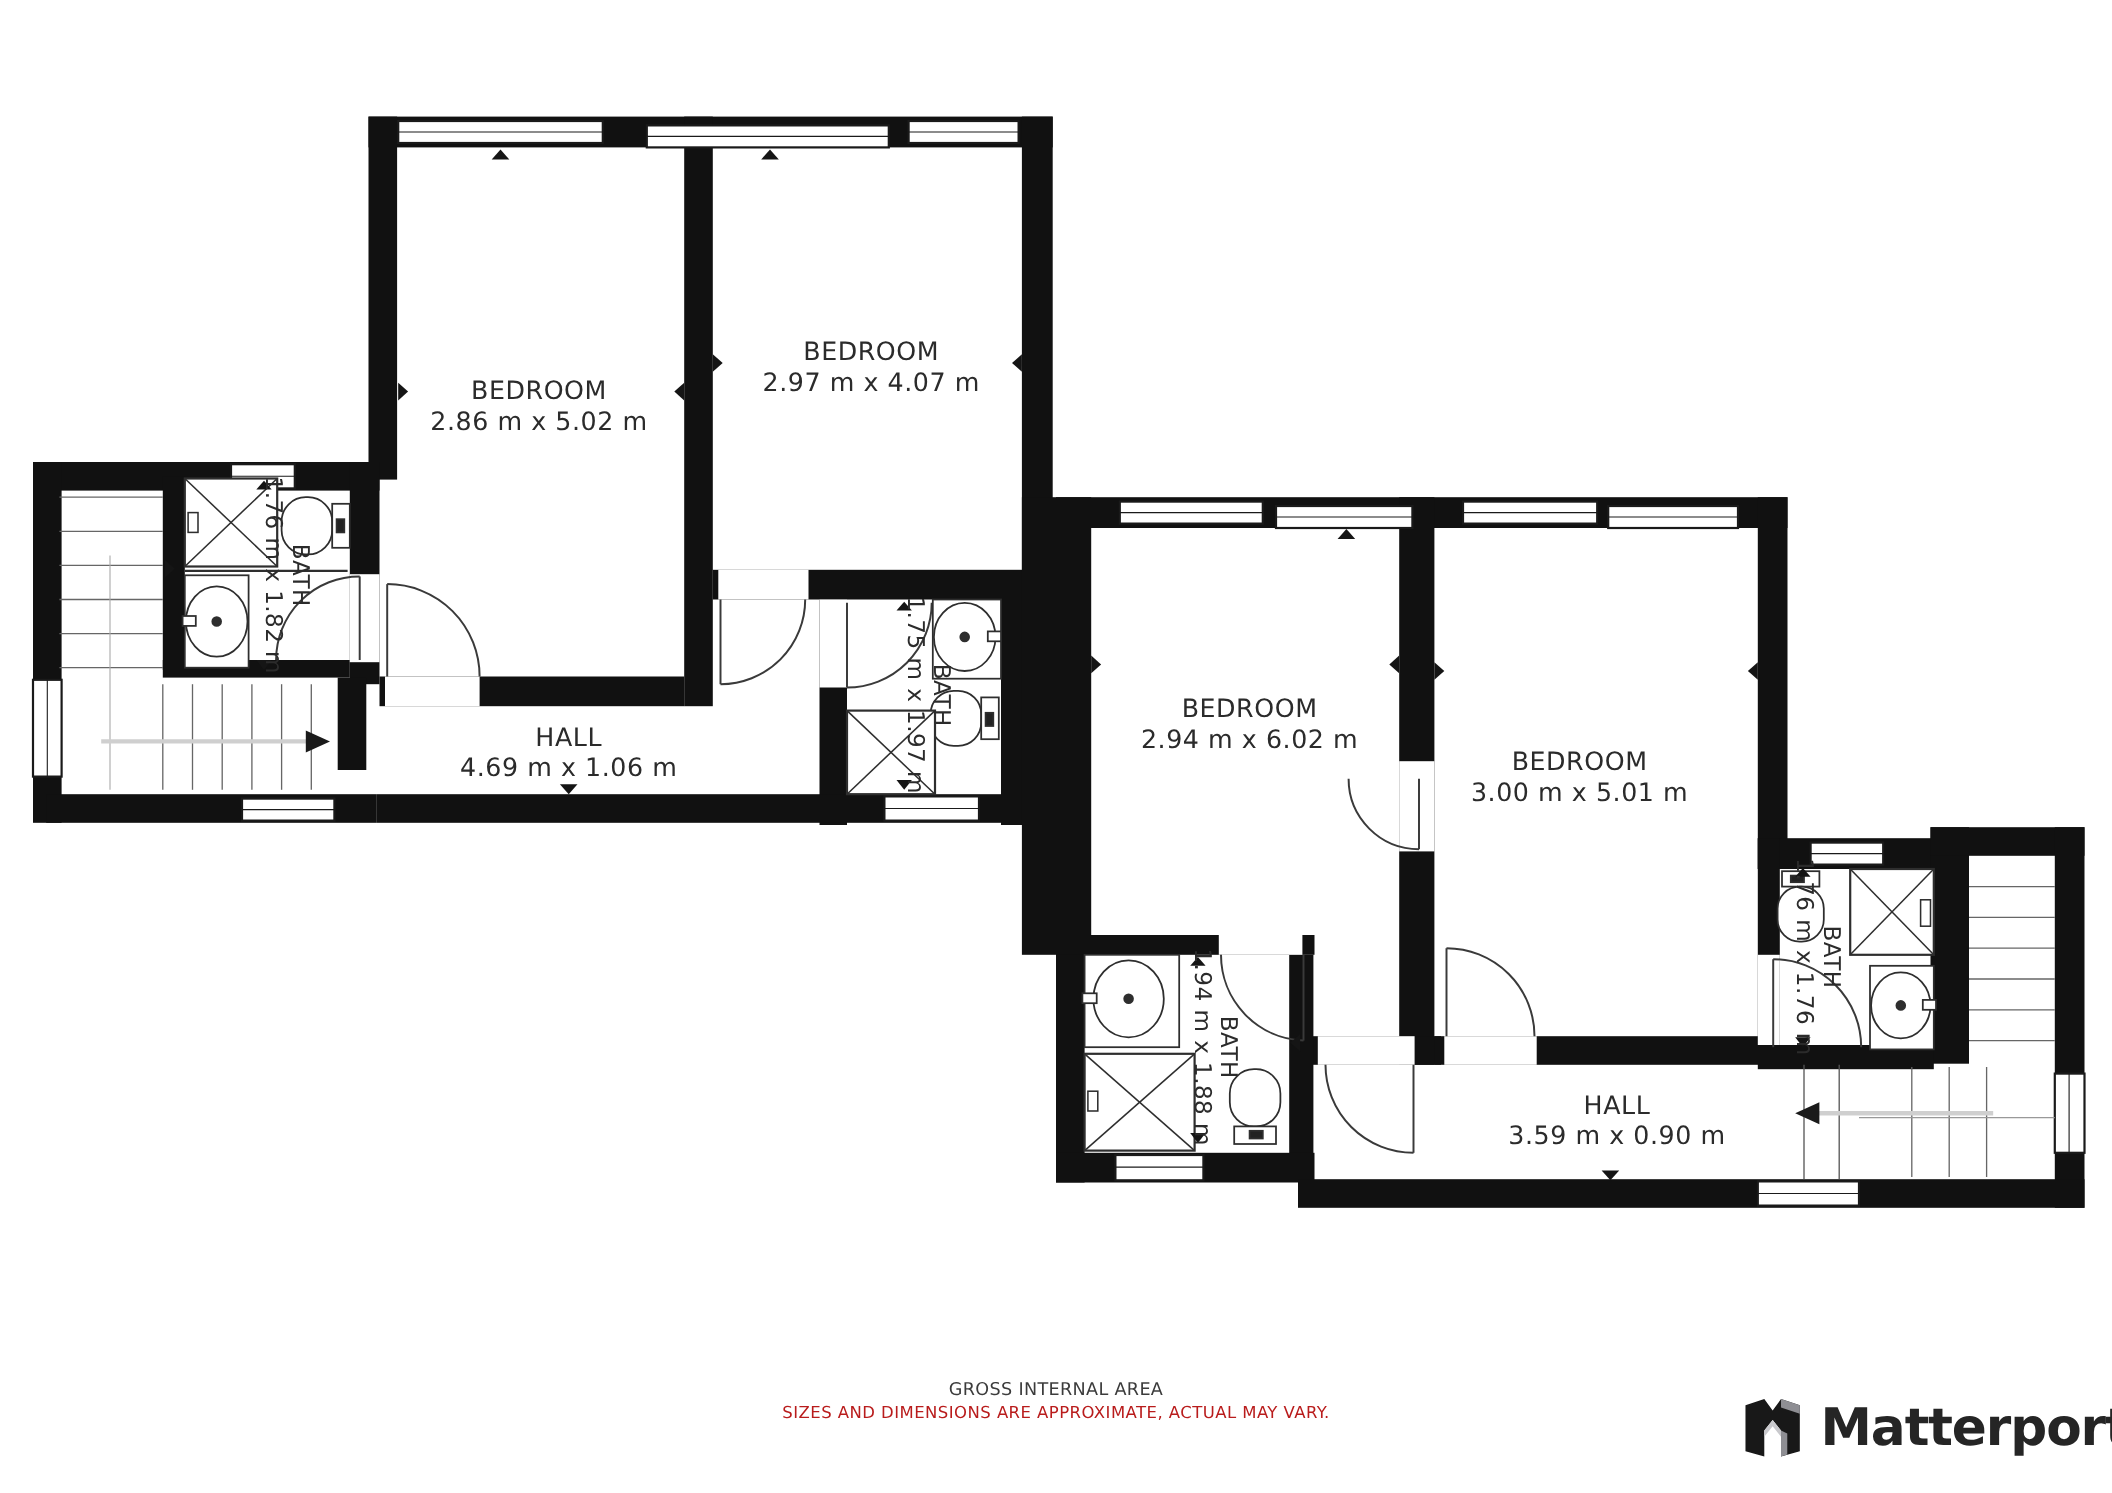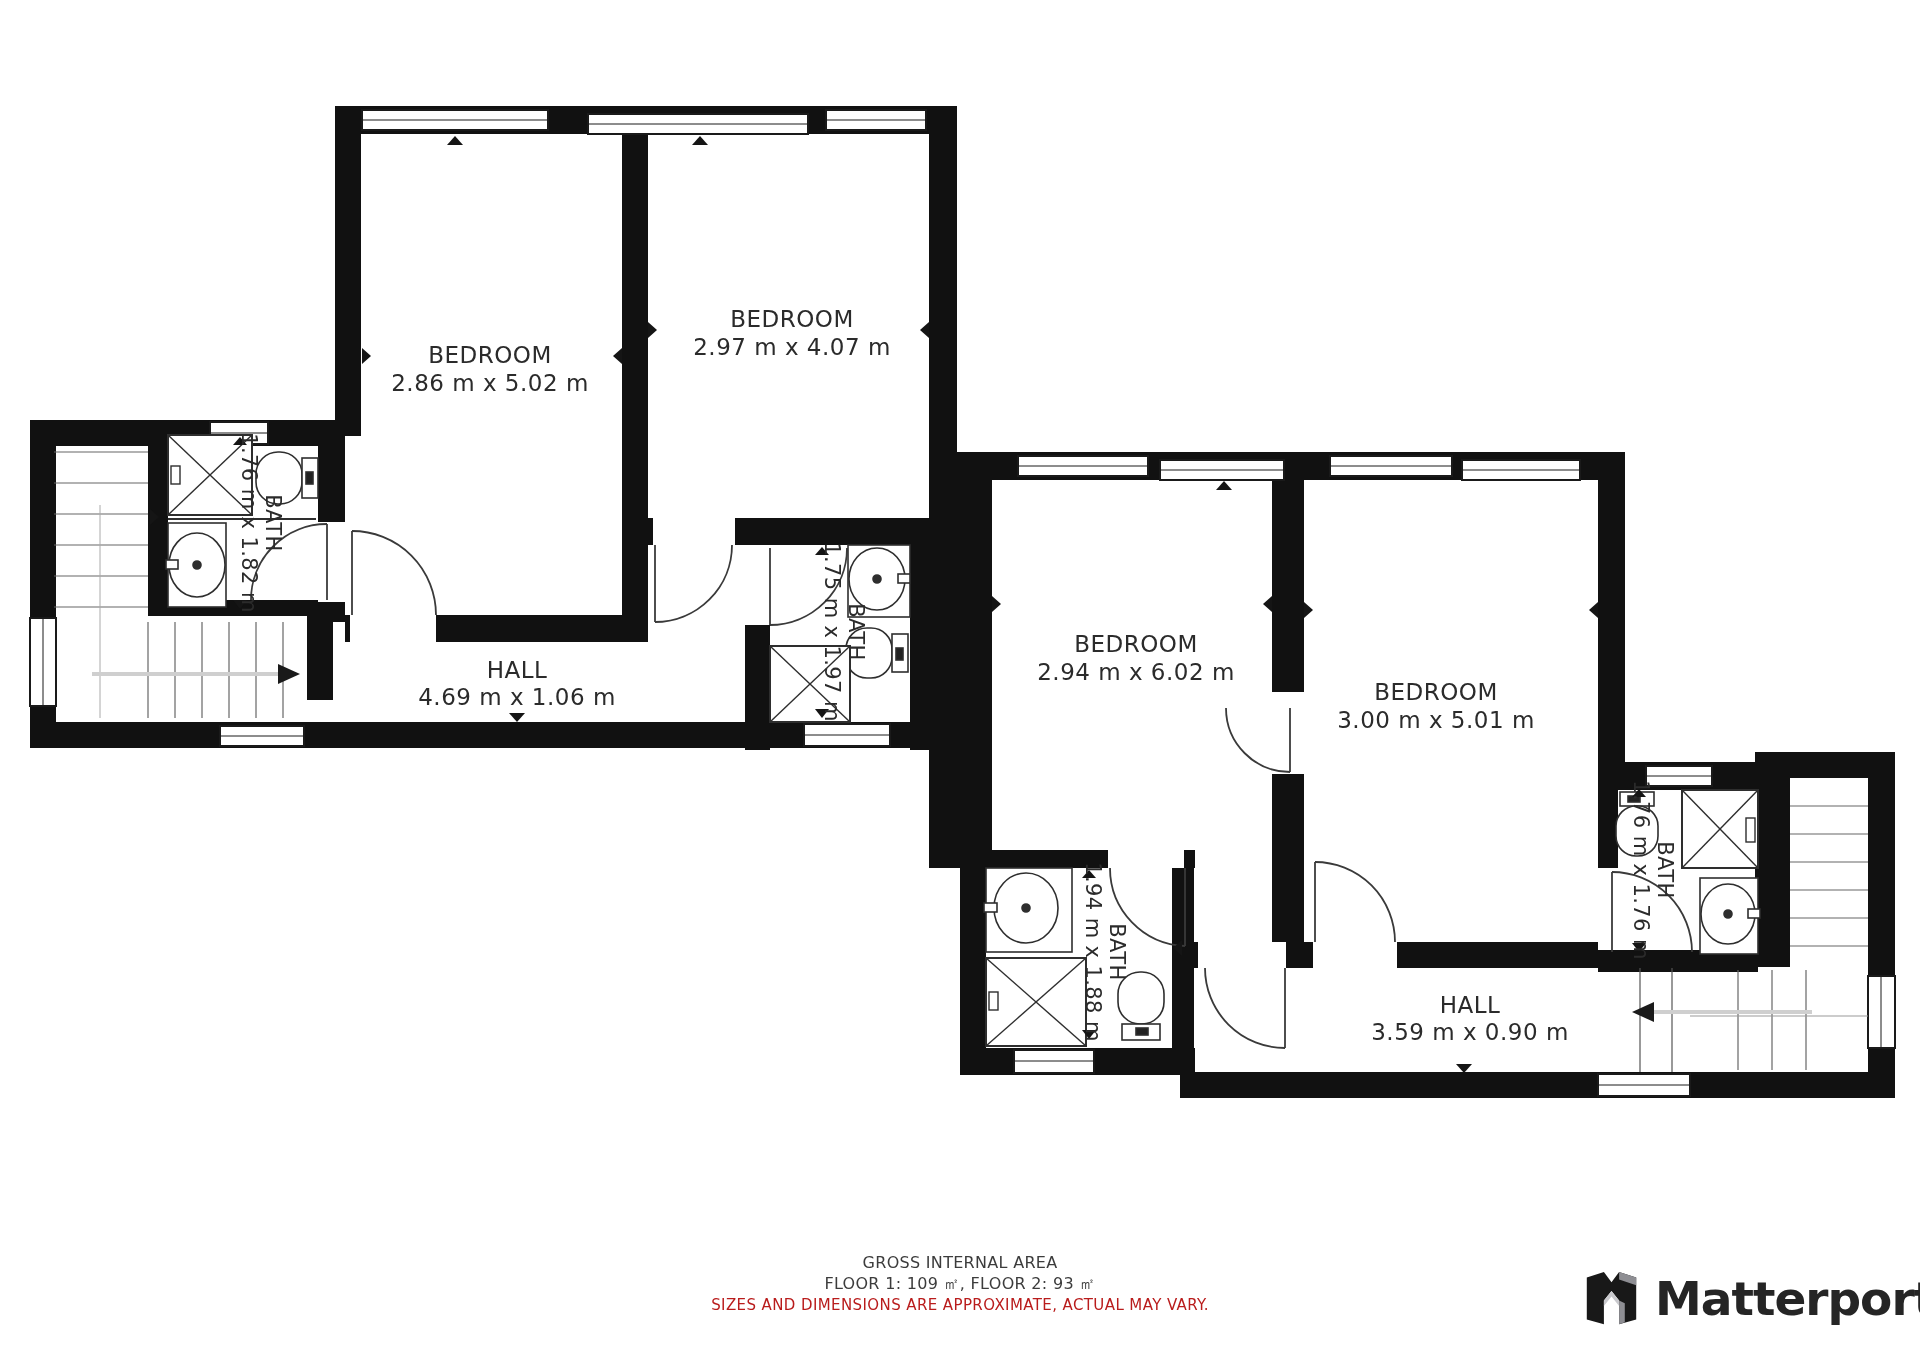--- a/index.html
+++ b/index.html
@@ -320,21 +320,20 @@
     </g>
     <g>
       <text class="room-label" x="1470" y="1013">HALL</text>
       <text class="room-label" x="1470" y="1040">3.59 m x 0.90 m</text>
     </g>
   </g>
 </svg>
 
 <div id="footer">
   <div class="fline">GROSS INTERNAL AREA</div>
-  <div class="fline">FLOOR 1: 109 ㎡, FLOOR 2: 93 ㎡</div>
   <div class="fdisc">SIZES AND DIMENSIONS ARE APPROXIMATE, ACTUAL MAY VARY.</div>
 </div>
 
 <div id="logo">
   <svg width="57" height="57" viewBox="0 0 60 60">
     <path d="M4,8 L22,2 L30,13 L38,2 L56,8 L56,52 L38,57 L38,32 L30,22 L22,32 L22,57 L4,52 Z" fill="#181818"></path>
     <polygon points="38,2 56,8 56,16 38,10" fill="#8e8e93"></polygon>
     <polygon points="38,32 44,35 44,55 38,57" fill="#8e8e93"></polygon>
     <polygon points="22,32 30,22 38,32 38,38 30,28 22,38" fill="#c9c9cd"></polygon>
   </svg>

